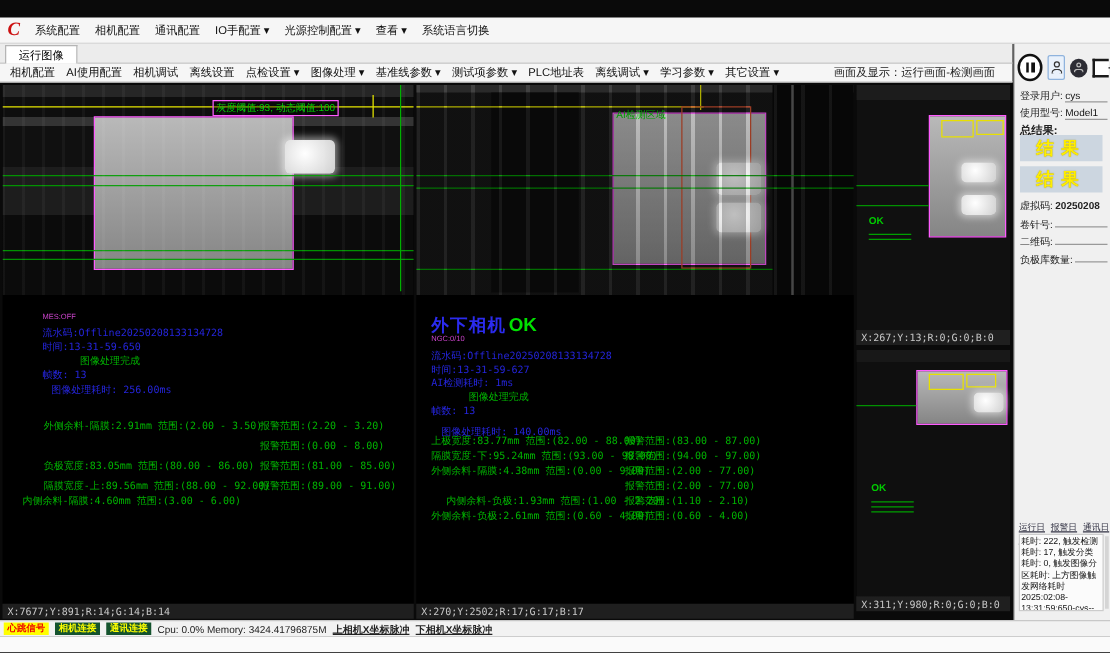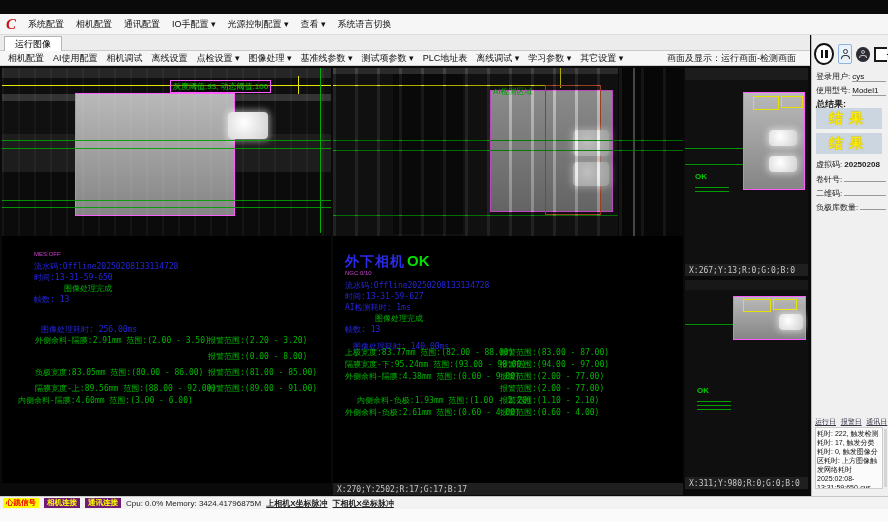--- a/index.html
+++ b/index.html
@@ -93,21 +93,21 @@
   #log-tabs span { text-decoration:underline; }
   #log-text { position:absolute; left:3px; top:392px; width:68px; height:62px; background:#fbfbfb;
     border:1px solid #ccc; font-size:7px; line-height:9px; color:#111; overflow:hidden; padding:1px; }
   #log-scroll { position:absolute; right:1px; top:394px; width:3px; height:58px; background:#d5d5d5; }
 
   
   #statusbar { left:0; top:496px; width:888px; height:13px; background:#f2f2f2; border-top:1px solid #c8c8c8;
     display:flex; align-items:center; gap:5px; padding:0 3px; font-size:7.5px; }
   .badge { padding:0 3px; font-weight:bold; line-height:10px; }
   #b1 { background:#ffff00; color:#ee0000; }
-  #b2,#b3 { background:#701a75; color:#ffff00; }
+  #b2,#b3 { background:#14532d; color:#ffff00; }
   #cpu { color:#222; font-size:8px; }
   .sb-link { color:#222; font-size:8px; text-decoration:underline; font-weight:bold; }
   #bottomstrip { left:0; top:509px; width:888px; height:13px; background:#fafafa; }
   .tinygreen { height:1px; background:#00a000; width:34px; margin-top:3px; }
 </style>
 </head>
 <body>
 
 <div id="app">
 
@@ -156,32 +156,33 @@
       <div class="abs vline-g" style="left:318px; top:0; height:165px;"></div>
       <div class="abs ylabel" style="left:168px; top:12px;">灰度阈值:93, 动态阈值:100</div>
     </div>
 
     <div class="abs" style="left:32px; top:184px;">
       <div class="cam-sub">MES:OFF</div>
       <div class="tline blue" style="margin-top:4px;">流水码:Offline20250208133134728</div>
       <div class="tline blue">时间:13-31-59-650</div>
       <div class="tline green">图像处理完成</div>
       <div class="tline blue">帧数: 13</div>
-      <div class="tline blue" style="margin-top:19px; margin-left:7px;">图像处理耗时: 256.00ms</div>
+      <div class="tline blue" style="margin-top:1px; margin-left:7px;">图像处理耗时: 256.00ms</div>
     </div>
 
     <div class="mrow" style="left:33px; top:267px;">外侧余料-隔膜:2.91mm 范围:(2.00 - 3.50)</div>
     <div class="mrow" style="left:206px; top:267px;">报警范围:(2.20 - 3.20)</div>
     <div class="mrow" style="left:16px; top:283px;margin-top:44px;">内侧余料-隔膜:4.60mm 范围:(3.00 - 6.00)</div>
     <div class="mrow" style="left:206px; top:283px;">报警范围:(0.00 - 8.00)</div>
     <div class="mrow" style="left:33px; top:299px;">负极宽度:83.05mm 范围:(80.00 - 86.00)</div>
     <div class="mrow" style="left:206px; top:299px;">报警范围:(81.00 - 85.00)</div>
     <div class="mrow" style="left:33px; top:315px;">隔膜宽度-上:89.56mm 范围:(88.00 - 92.00)</div>
     <div class="mrow" style="left:206px; top:315px;">报警范围:(89.00 - 91.00)</div>
   </div>
+  <div id="coord-left" class="abs coordbar">X:7677;Y:891;R:14;G:14;B:14</div>
 
   <div id="cam-right" class="abs cam">
     <div id="img-right" class="abs">
       <div class="abs" style="left:0; top:0; width:350px; height:6px; background:#383838;"></div>
       <div class="abs" style="left:60px; top:6px; width:70px; height:160px; background:#0c0c0c;"></div>
       <div class="abs" style="left:285px; top:0; width:65px; height:168px; background:#090909;"></div>
       <div class="abs" style="left:300px; top:0; width:2px; height:168px; background:#5d5d5d;"></div>
       <div class="abs hline-y" style="left:0; top:17px; width:230px;"></div>
       <div class="abs vline-y" style="left:227px; top:0; height:20px;"></div>
       <div class="abs part" style="left:157px; top:22px; width:123px; height:122px;"></div>

